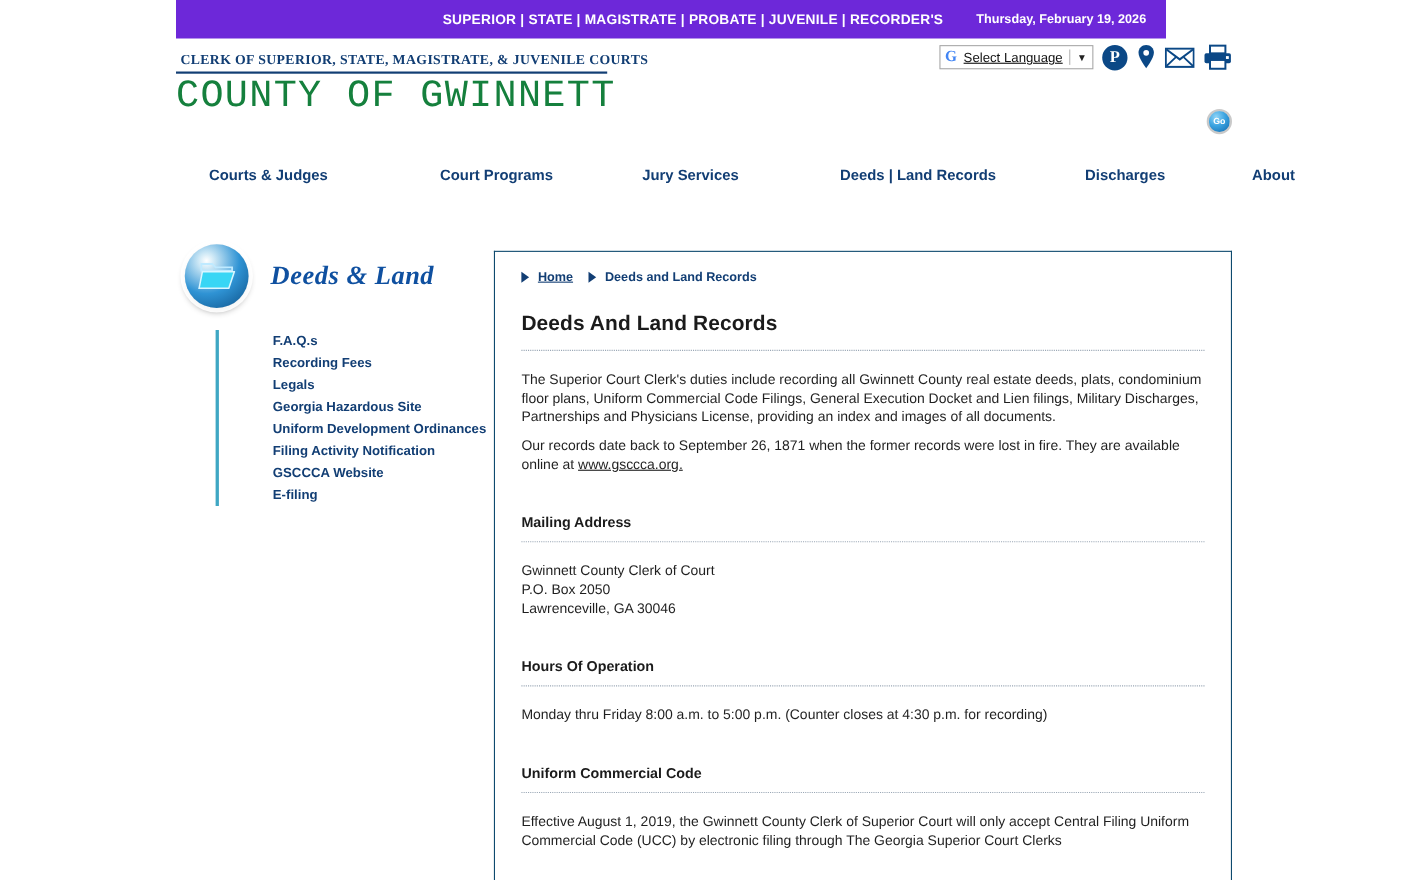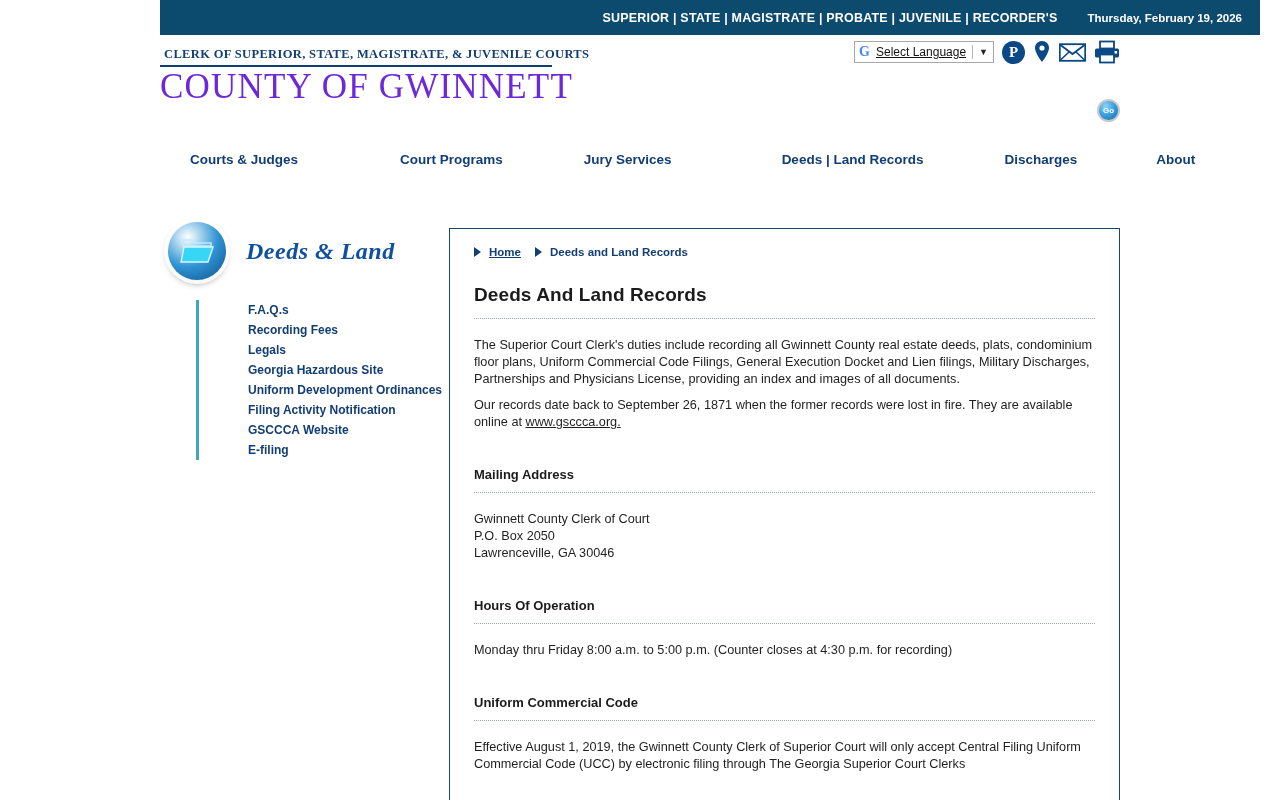--- a/index.html
+++ b/index.html
@@ -8,22 +8,22 @@
     margin: 0; padding: 0;
     width: 1280px; height: 800px;
     background: #ffffff;
     font-family: "Liberation Sans", sans-serif;
     overflow: hidden;
   }
   .page { position: relative; width: 1280px; height: 800px; background: #fff; }
 
   
   .topbar {
-    position: absolute; left: 160px; top: 0; width: 1100px; height: 35px;
-    background: #0c4a6e;
+    position: absolute; left: 160px; top: 0; width: 900px; height: 35px;
+    background: #6d28d9;
     color: #ffffff;
   }
   .topbar-inner {
     display: flex; align-items: center; justify-content: flex-end;
     height: 35px; padding-right: 18px; gap: 30px;
   }
   .topbar-courts {
     font-size: 12.5px; font-weight: bold; letter-spacing: .2px;
     white-space: nowrap;
   }
@@ -38,22 +38,22 @@
   .brand-sub {
     font-family: "Liberation Serif", serif;
     font-size: 12.5px; font-weight: bold; color: #123e74;
     letter-spacing: .35px; white-space: nowrap;
     padding-left: 4px;
   }
   .brand-rule {
     width: 392px; height: 2px; background: #123e74; margin-top: 3px;
   }
   .brand-title {
-    font-family: Liberation Serif, serif;
-    font-size: 35px; color: #6d28d9; letter-spacing: 1.2px;
+    font-family: Liberation Mono, monospace;
+    font-size: 35px; color: #15803d; letter-spacing: 1.2px;
     line-height: 1.05; margin-top: 2px; white-space: nowrap;
   }
 
   
   .utilrow {
     position: absolute; right: 0px; top: 5px;
     display: flex; align-items: center; gap: 8px;
   }
   .gtrans {
     display: flex; align-items: center; gap: 6px;
@@ -100,21 +100,21 @@
     position: absolute; left: 160px; top: 143px; width: 960px; height: 32px;
     display: flex; align-items: center; gap: 21px;
   }
   .mainnav a {
     color: #123e74; font-size: 13.5px; font-weight: bold;
     text-decoration: none; white-space: nowrap;
   }
   .nav-i0 { margin-left: 30px; }
   .nav-i1 { margin-left: 81px; }
   .nav-i2 { margin-left: 60px; }
-  .nav-i3 { margin-left: 89px; }
+  .nav-i3 { margin-left: 71px; }
   .nav-i4 { margin-left: 60px; }
   .nav-i5 { margin-left: 58px; }
 
   
   .sidebar { position: absolute; left: 160px; top: 220px; width: 280px; }
   .side-logo-row { display: flex; align-items: center; gap: 20px; height: 62px; }
   .orb {
     width: 58px; height: 58px; border-radius: 50%;
     background: radial-gradient(circle at 34% 26%, #ffffff 0%, #cfe9f6 12%, #2f93d4 52%, #0c4f86 100%);
     box-shadow: 0 0 0 4px rgba(255,255,255,.9), 0 3px 7px rgba(0,0,0,.45);

